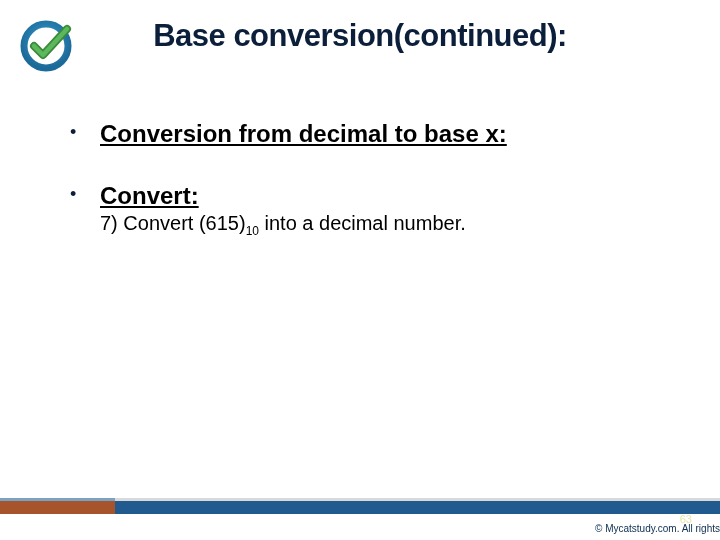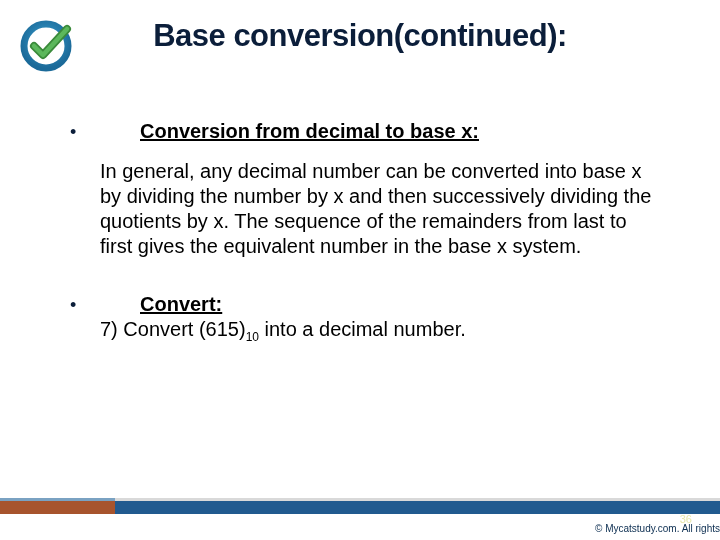--- a/index.html
+++ b/index.html
@@ -52,23 +52,22 @@
     position: absolute;
     left: 6px;
     top: 0;
     color: #0b1e3a;
     font-size: 18px;
     line-height: 24px;
   }
   .bullet-head {
     font-weight: 700;
     text-decoration: underline;
-    font-size: 20px;
+    font-size: 24px;
     color: #000;
-    margin-left: 40px;
   }
   .bullet-body {
     font-size: 20px;
     line-height: 1.25;
     color: #000;
     margin-top: 16px;
     max-width: 560px;
   }
   .example-line {
     font-size: 20px;
@@ -134,29 +133,28 @@
       <path d="M 14 26 L 23 35 L 47 9" fill="none" stroke="#5cb85c" stroke-width="4.5" stroke-linecap="round" stroke-linejoin="round"></path>
     </svg>
   </div>
 
   <div class="title">Base conversion(continued):</div>
 
   <div class="content">
 
     <div class="bullet">
       <span class="bullet-head">Conversion from decimal to base x:</span>
-      <div class="bullet-body">In general, any decimal number can be converted into base x by dividing the number by x and then successively dividing the quotients by x. The sequence of the remainders from last to first gives the equivalent number in the base x system.</div>
     </div>
 
     <div class="bullet" style="margin-top:34px;">
       <span class="bullet-head">Convert:</span>
       <div class="example-line">
         <span>7) Convert (615)</span><span class="sub">10</span><span> into a decimal number.</span>
       </div>
     </div>
 
   </div>
 
   <div class="footer-band"></div>
   <div class="copyright">© Mycatstudy.com. All rights</div>
-  <div class="page-num">36</div>
+  <div class="page-num">63</div>
 
 </div>
 
 </body></html>

